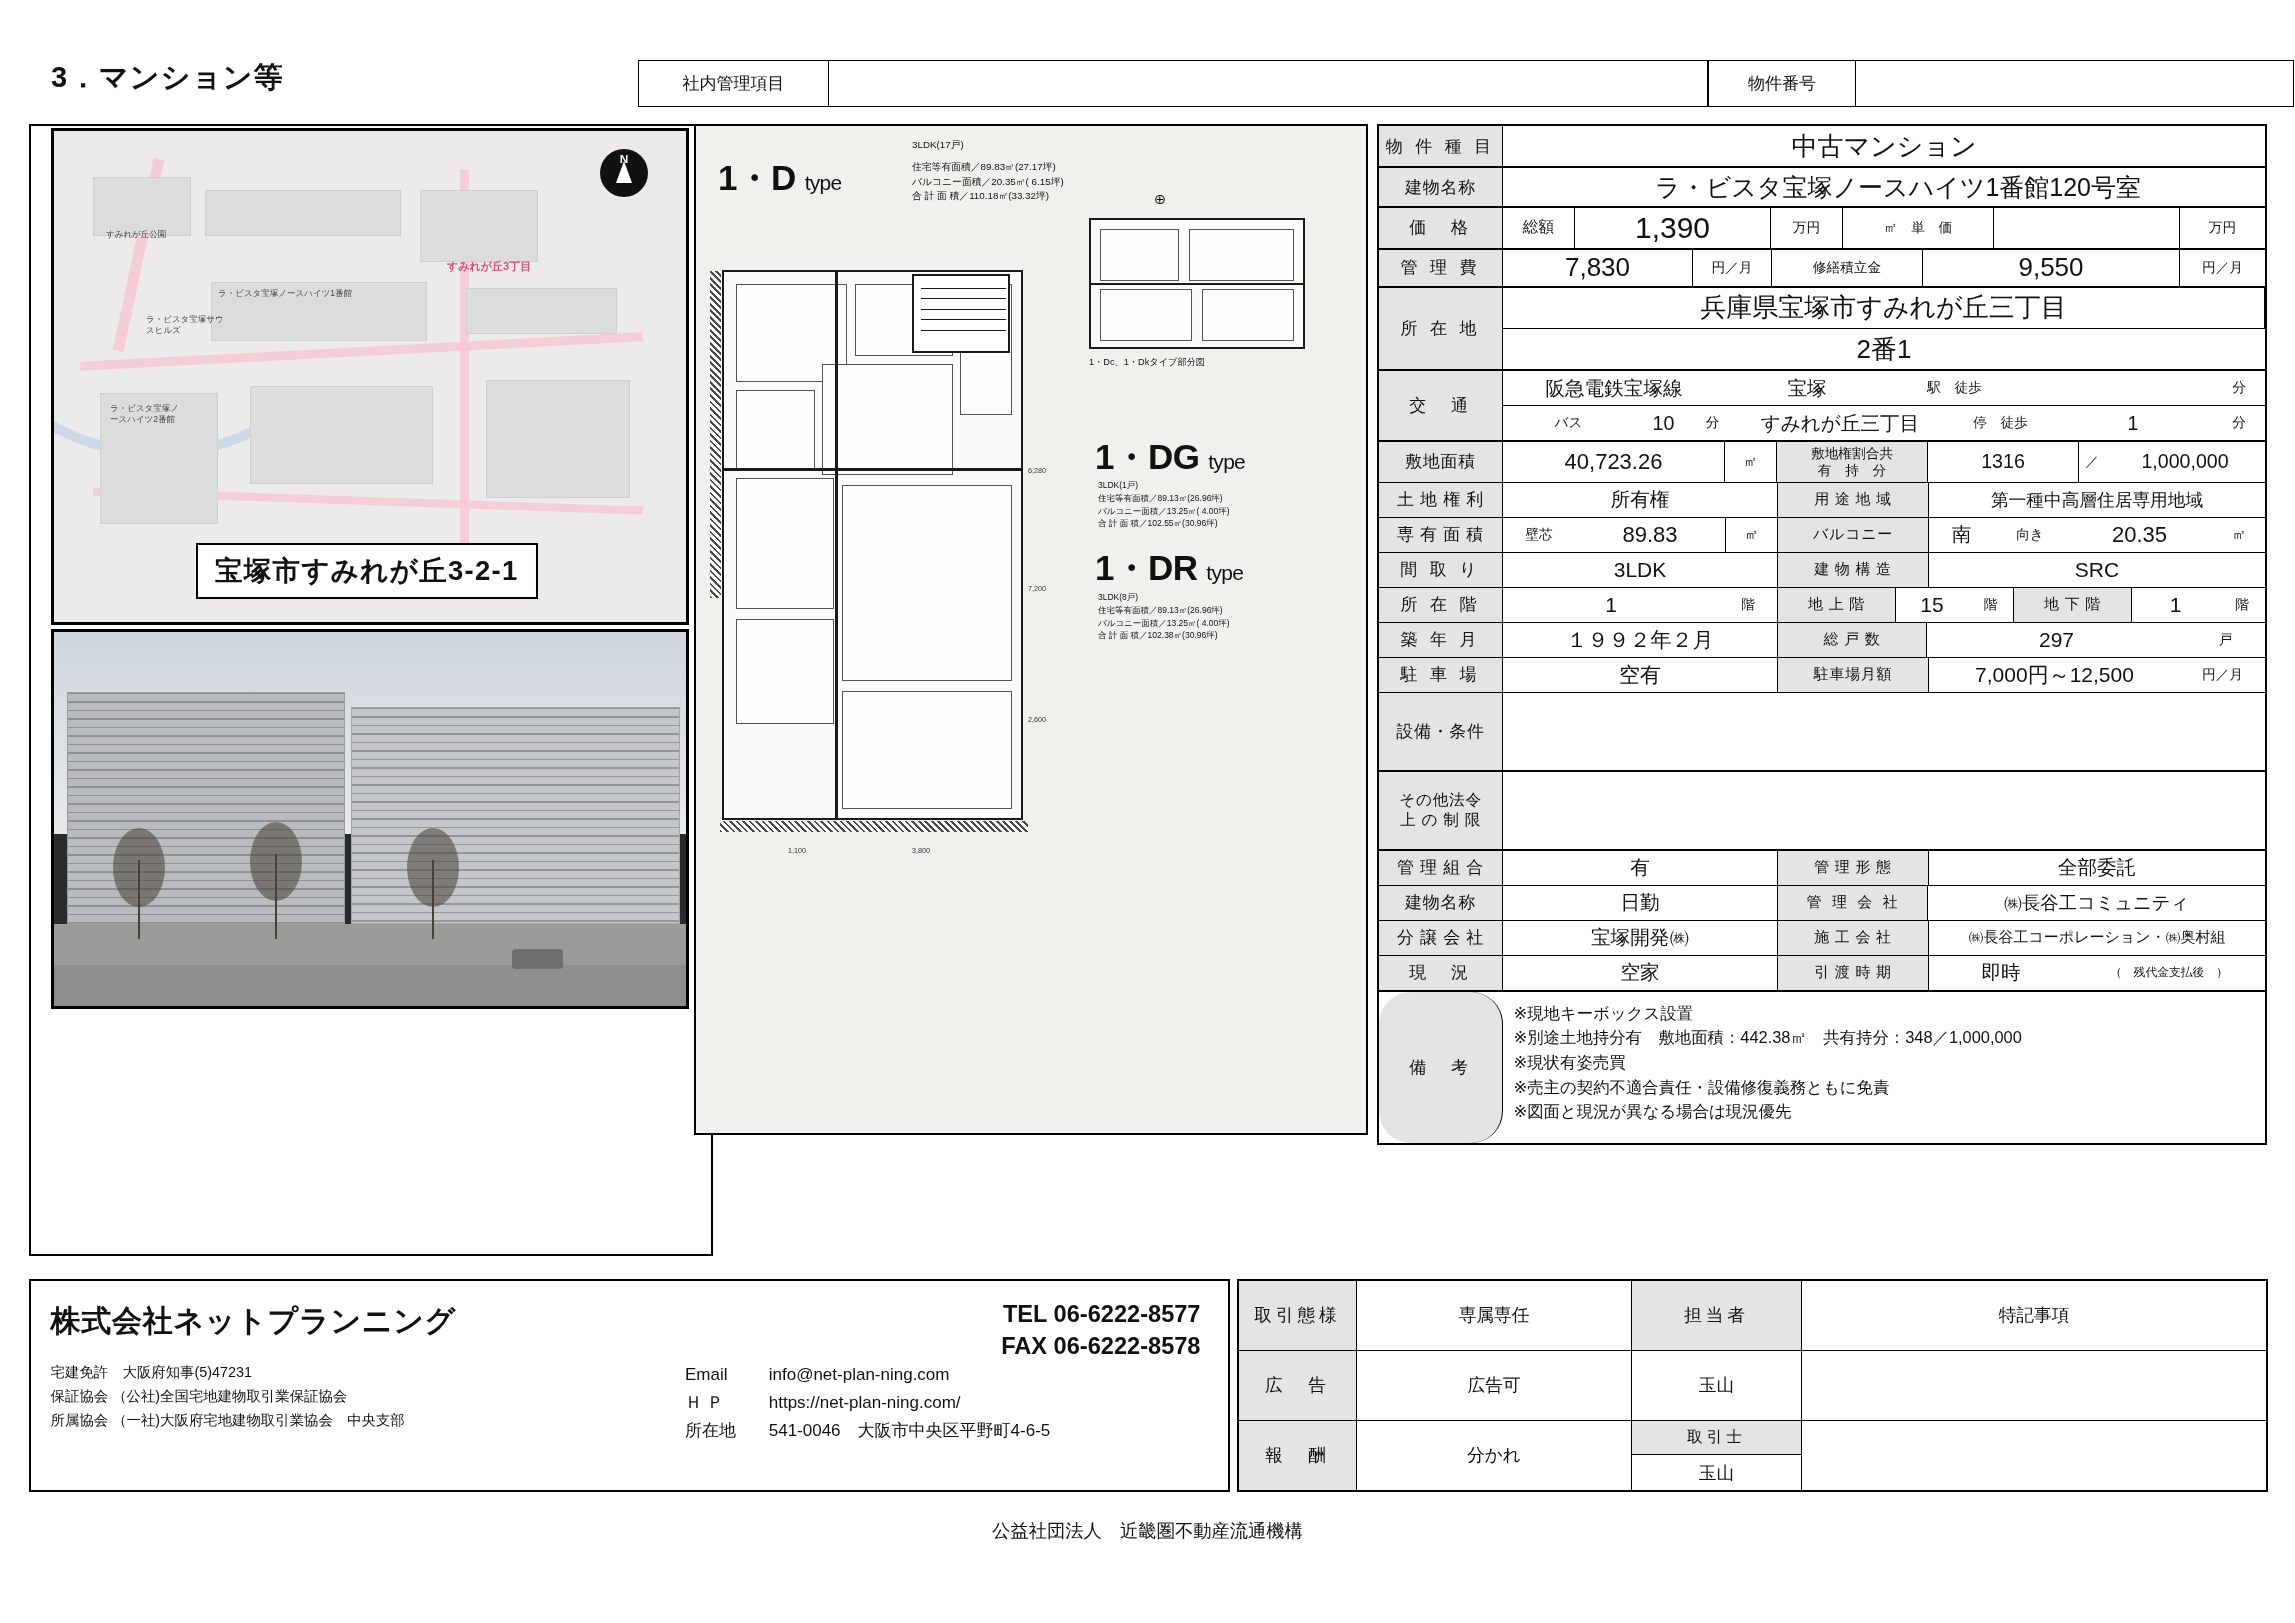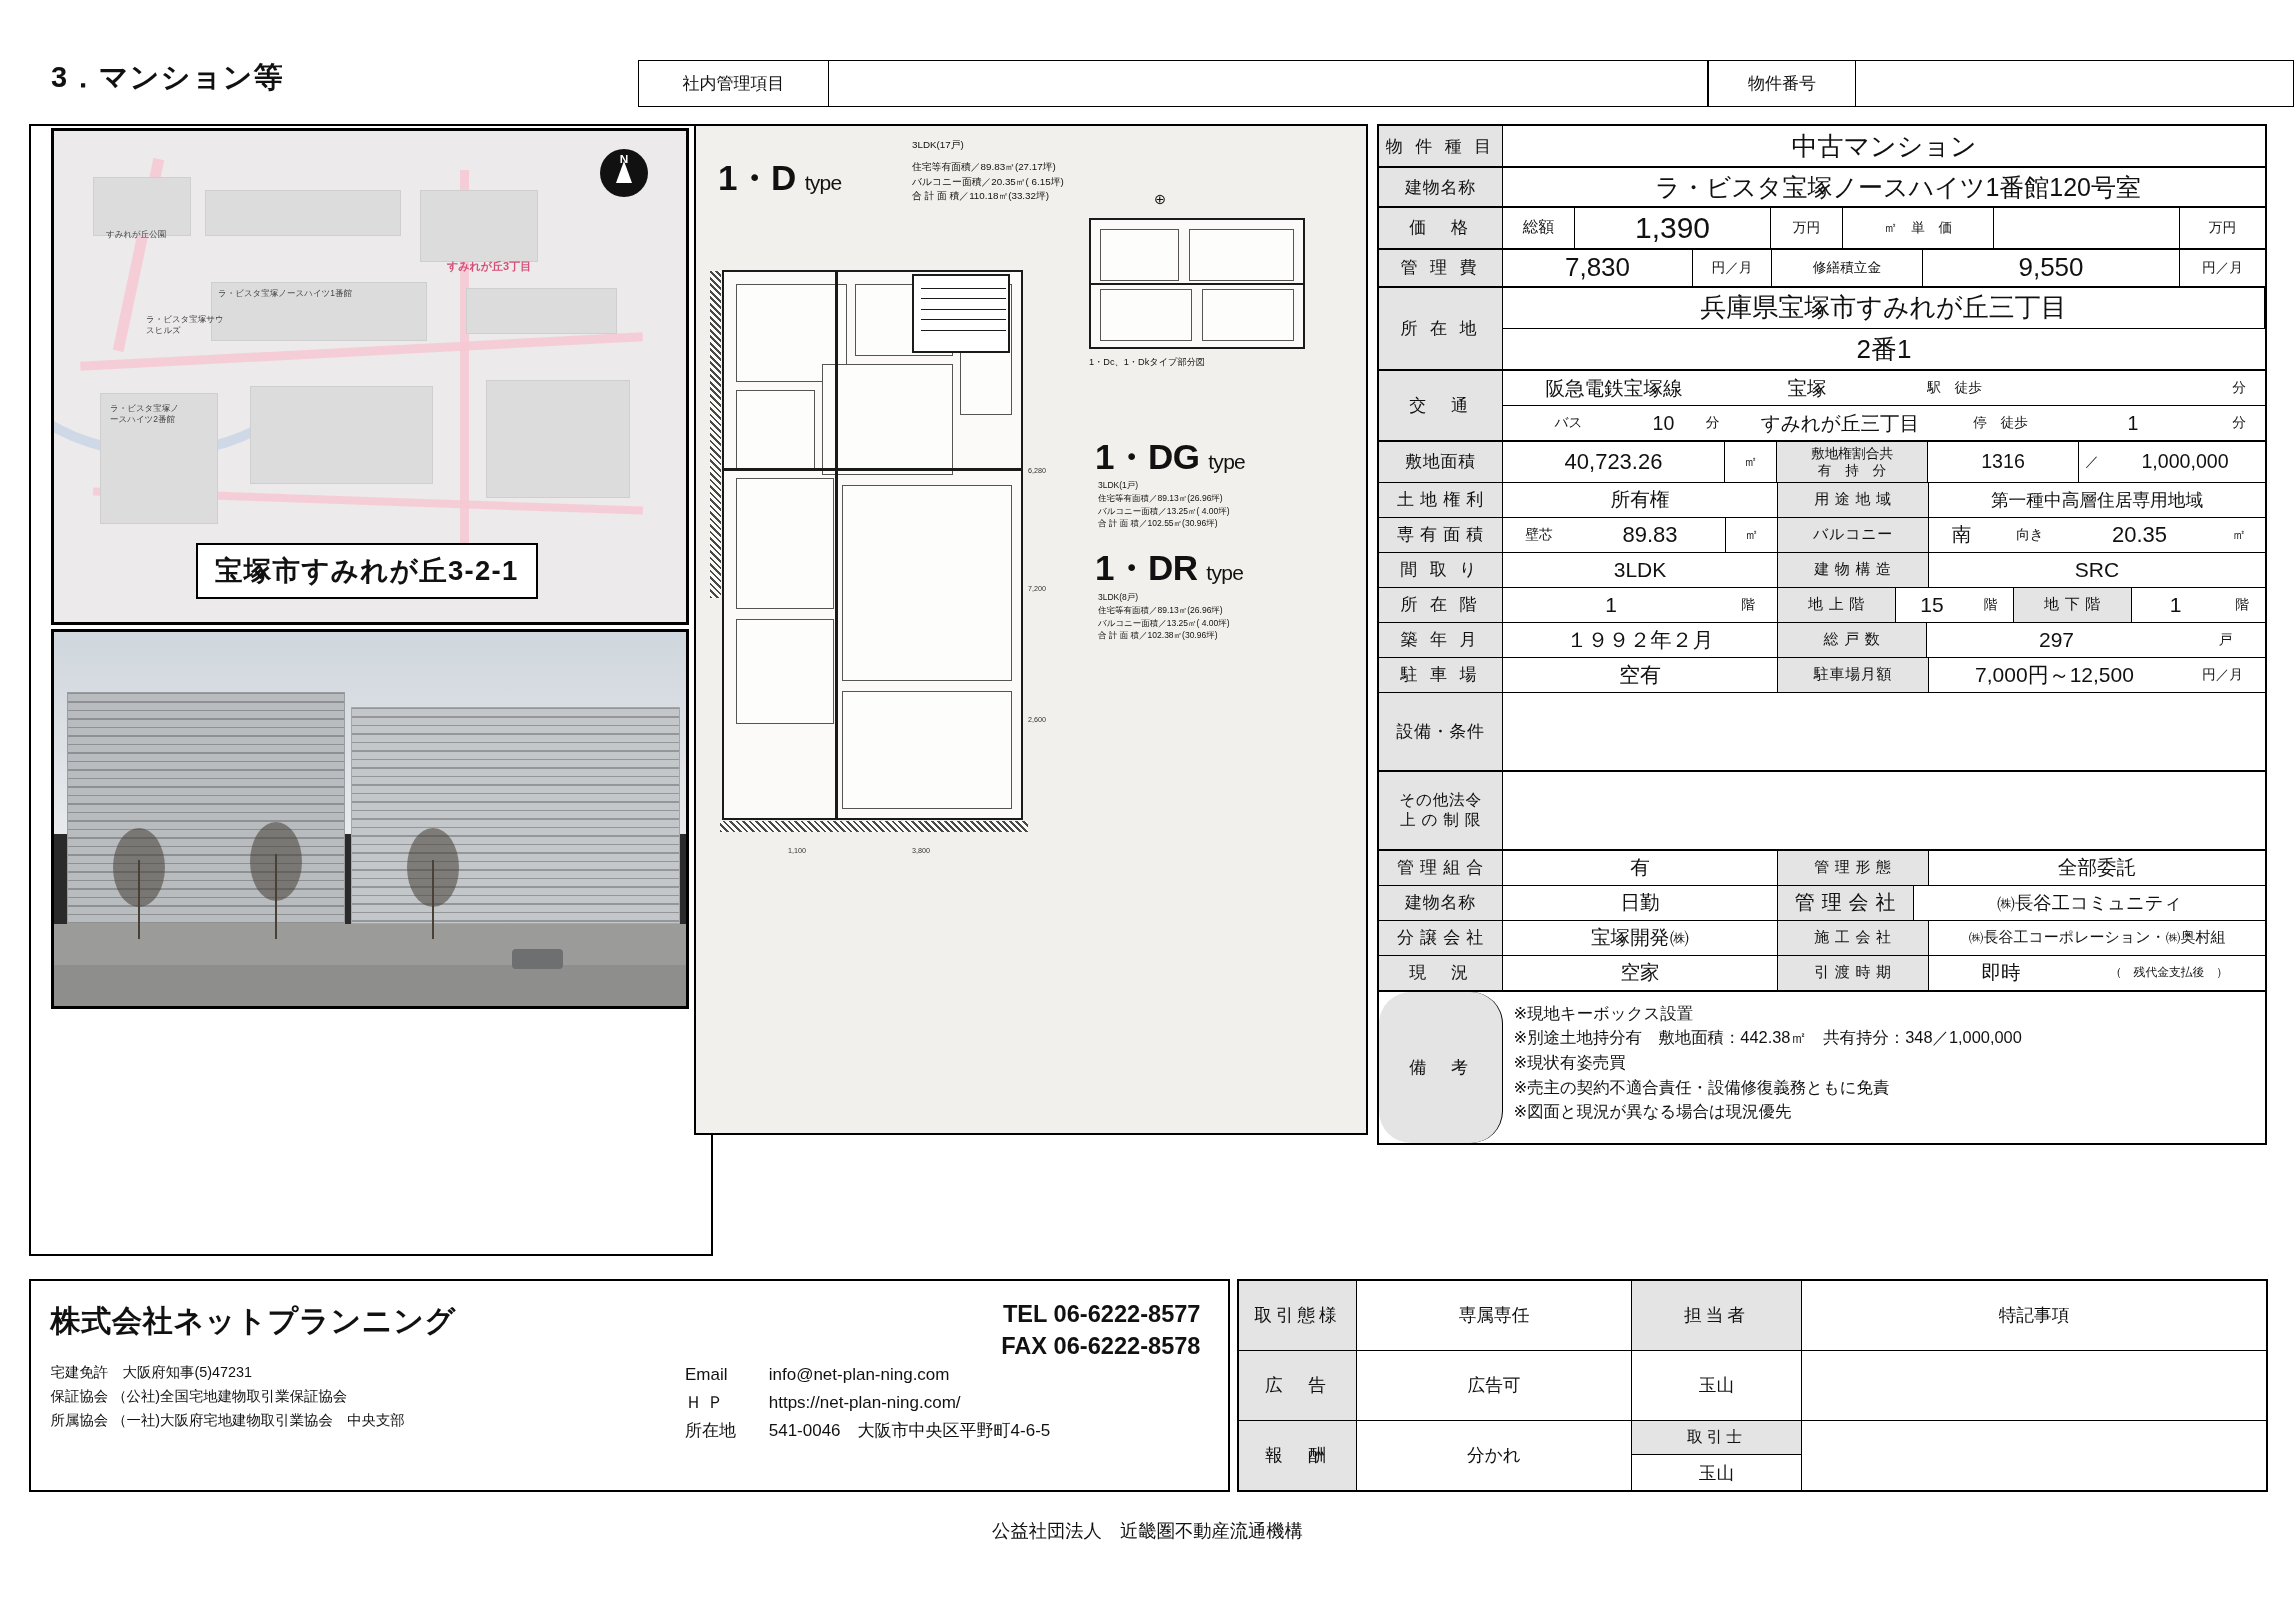--- a/index.html
+++ b/index.html
@@ -458,21 +458,21 @@
     <div class="row thin">
       <div class="c lab" style="width:124px; letter-spacing:0.7px;">管 理 組 合</div>
       <div class="c" style="width:275px; font-size:19.6px;">有</div>
       <div class="c lab" style="width:151px; letter-spacing:0.7px; font-size:15px;">管 理 形 態</div>
       <div class="c" style="flex:1; font-size:19.6px;">全部委託</div>
     </div>
 
     <div class="row thin">
       <div class="c lab" style="width:124px; letter-spacing:0.7px;">建物名称</div>
       <div class="c" style="width:275px; font-size:19.6px;">日勤</div>
-      <div class="c lab" style="width:136px; letter-spacing:0.7px; font-size:20px;">管 理 会 社</div>
+      <div class="c lab" style="width:150px; letter-spacing:0.7px; font-size:15px;font-family:Liberation Mono, monospace;">管 理 会 社</div>
       <div class="c" style="flex:1; font-size:18.3px;">㈱長谷工コミュニティ</div>
     </div>
 
     <div class="row thin">
       <div class="c lab" style="width:124px; letter-spacing:0.7px;">分 譲 会 社</div>
       <div class="c" style="width:275px; font-size:19.6px;">宝塚開発㈱</div>
       <div class="c lab" style="width:151px; letter-spacing:0.7px; font-size:15px;">施 工 会 社</div>
       <div class="c" style="flex:1; font-size:15px;">㈱長谷工コーポレーション・㈱奥村組</div>
     </div>
 

